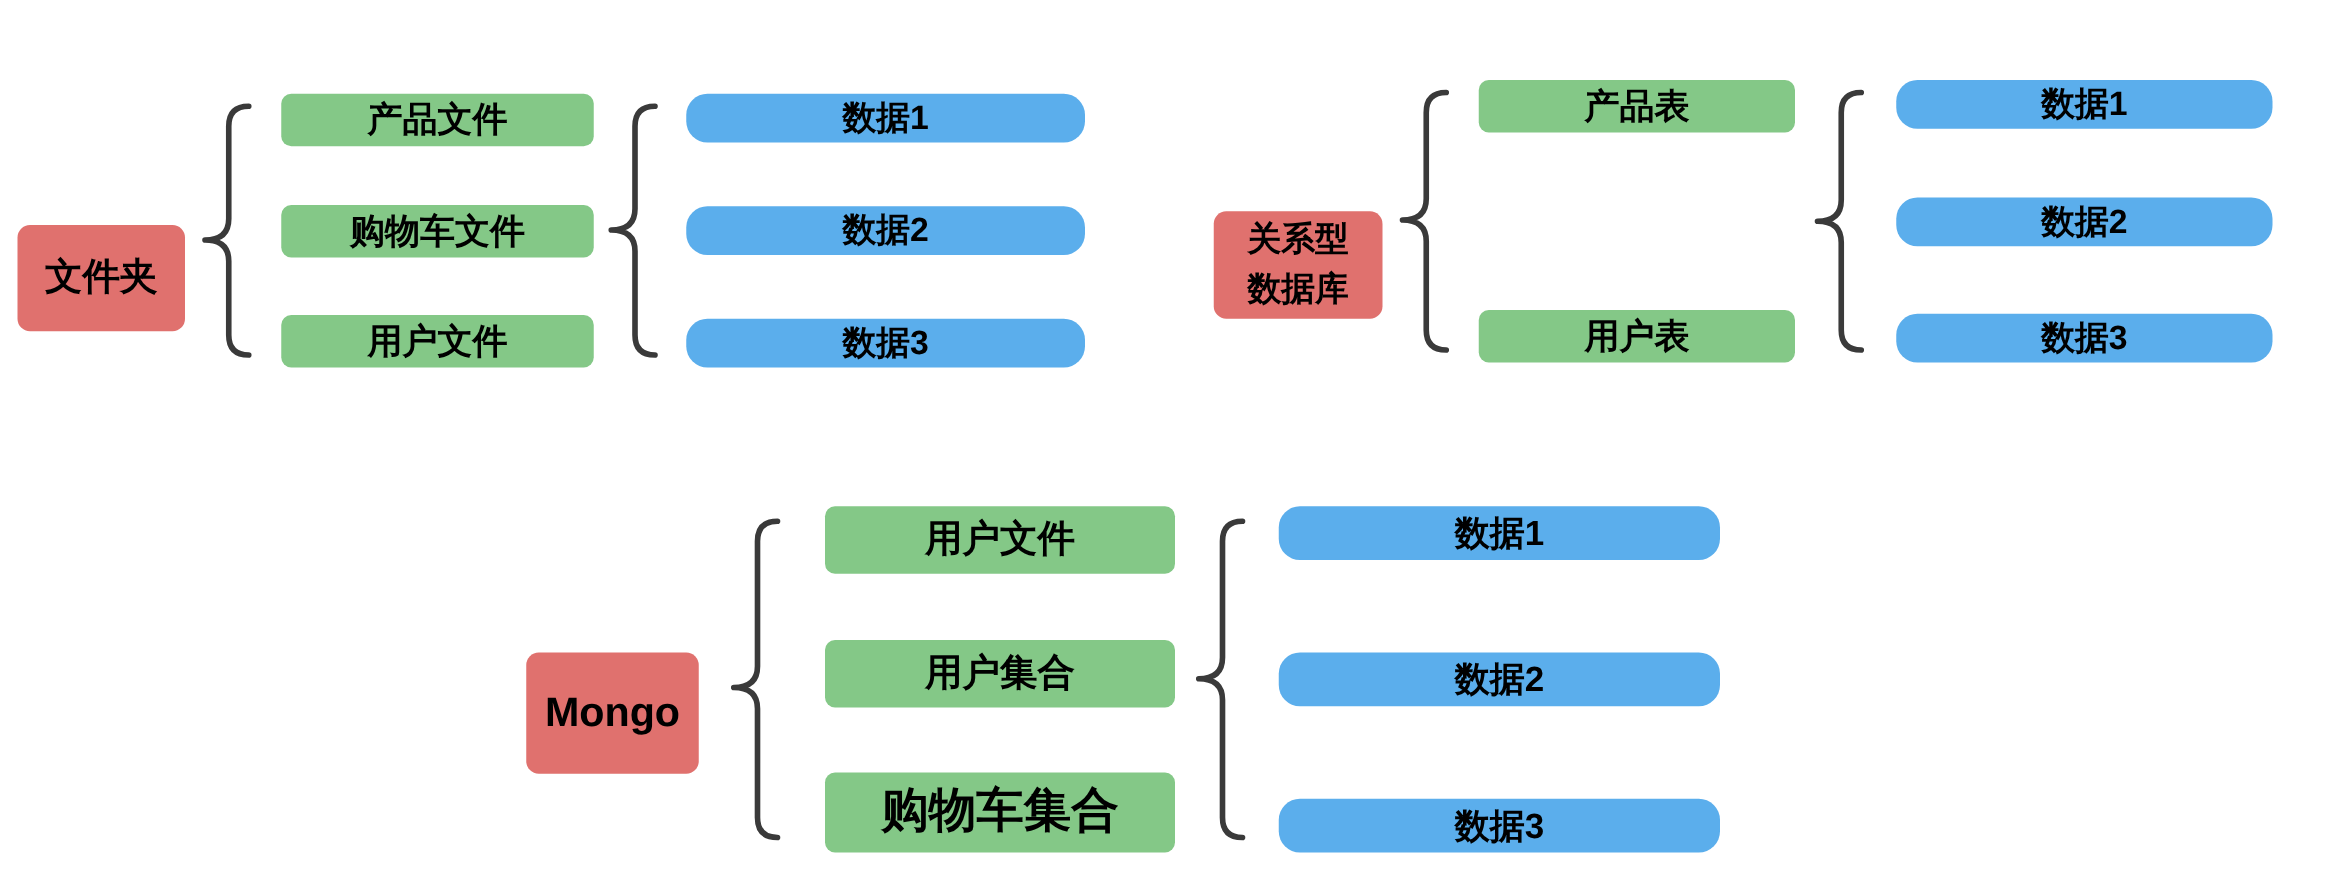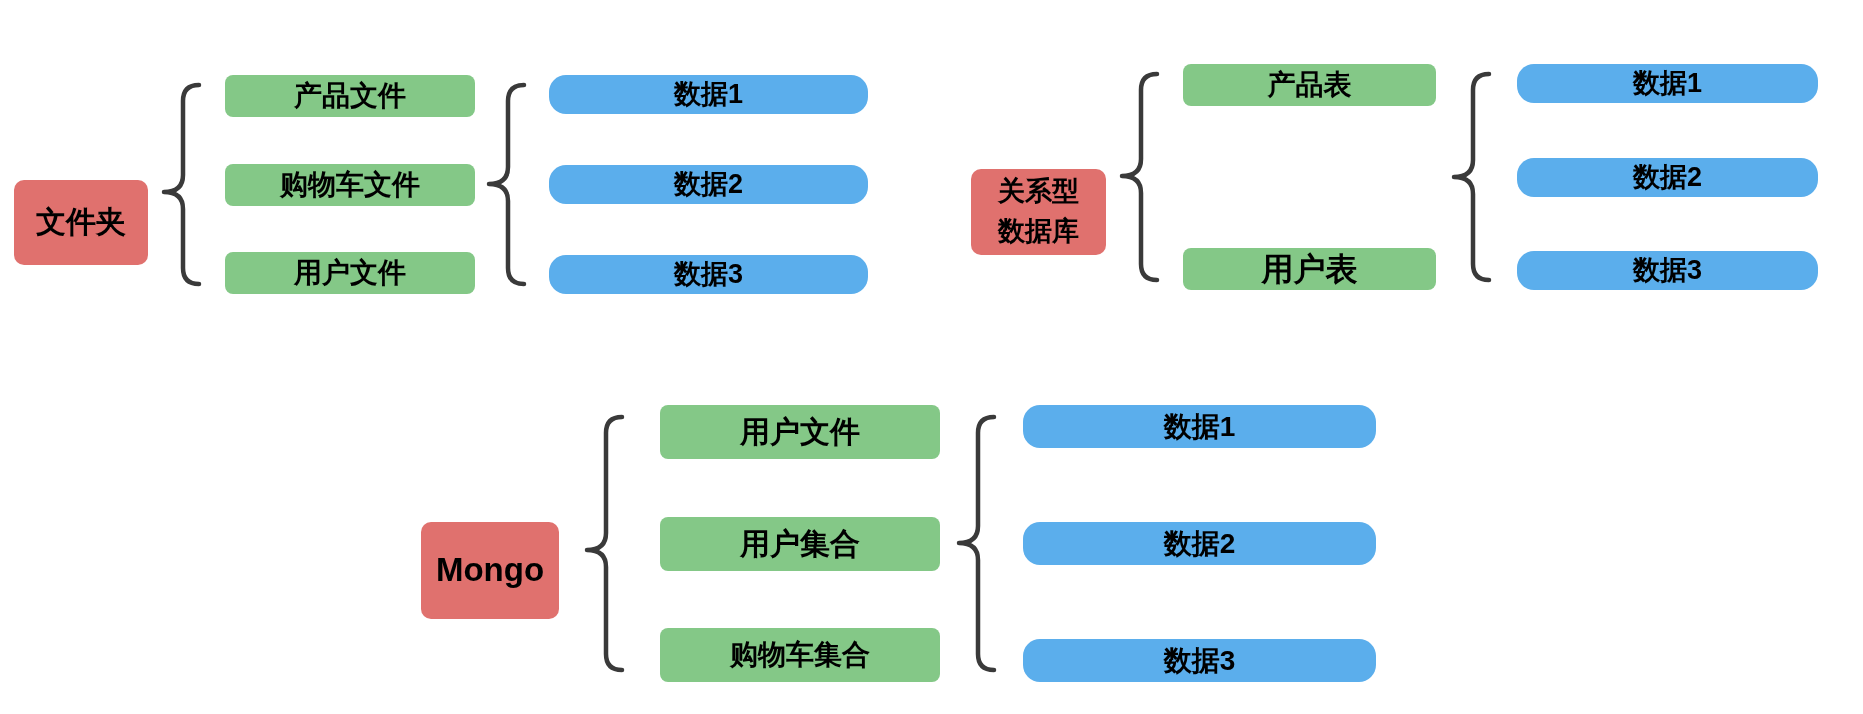--- a/index.html
+++ b/index.html
@@ -119,21 +119,21 @@
     </div>
     <div class="col brace-col" style="width:77px;">
       <svg class="brace" width="60" height="226" viewBox="0 0 60 226">
         <path d="M 42 10 Q 26 10 26 26 L 26 95 Q 26 112 7 112 Q 26 112 26 129 L 26 200 Q 26 216 42 216"></path>
       </svg>
     </div>
     <div class="col branch-col" style="width:253px;">
       <div class="node branch" style="height:42px; font-size:28px;">
         <span>产品表</span>
       </div>
-      <div class="node branch" style="height:42px; font-size:32px;">
+      <div class="node branch" style="height:42px; font-size:28px;">
         <span>用户表</span>
       </div>
     </div>
     <div class="col brace-col" style="width:81px;">
       <svg class="brace" width="60" height="226" viewBox="0 0 60 226">
         <path d="M 42 10 Q 26 10 26 26 L 26 96 Q 26 113 7 113 Q 26 113 26 130 L 26 200 Q 26 216 42 216"></path>
       </svg>
     </div>
     <div class="col leaf-col" style="width:301px;">
       <div class="node leaf" style="height:39px; font-size:27px;">
@@ -159,21 +159,21 @@
         <path d="M 42 12 Q 26 12 26 28 L 26 128 Q 26 145 7 145 Q 26 145 26 162 L 26 249 Q 26 265 42 265"></path>
       </svg>
     </div>
     <div class="col branch-col" style="width:280px;">
       <div class="node branch" style="height:54px; font-size:30px;">
         <span>用户文件</span>
       </div>
       <div class="node branch" style="height:54px; font-size:30px;">
         <span>用户集合</span>
       </div>
-      <div class="node branch" style="height:54px; font-size:28px;">
+      <div class="node branch" style="height:64px; font-size:38px;">
         <span>购物车集合</span>
       </div>
     </div>
     <div class="col brace-col" style="width:83px;">
       <svg class="brace" width="60" height="277" viewBox="0 0 60 277">
         <path d="M 42 12 Q 26 12 26 28 L 26 121 Q 26 138 7 138 Q 26 138 26 155 L 26 249 Q 26 265 42 265"></path>
       </svg>
     </div>
     <div class="col leaf-col" style="width:353px;">
       <div class="node leaf" style="height:43px; font-size:28px;">

